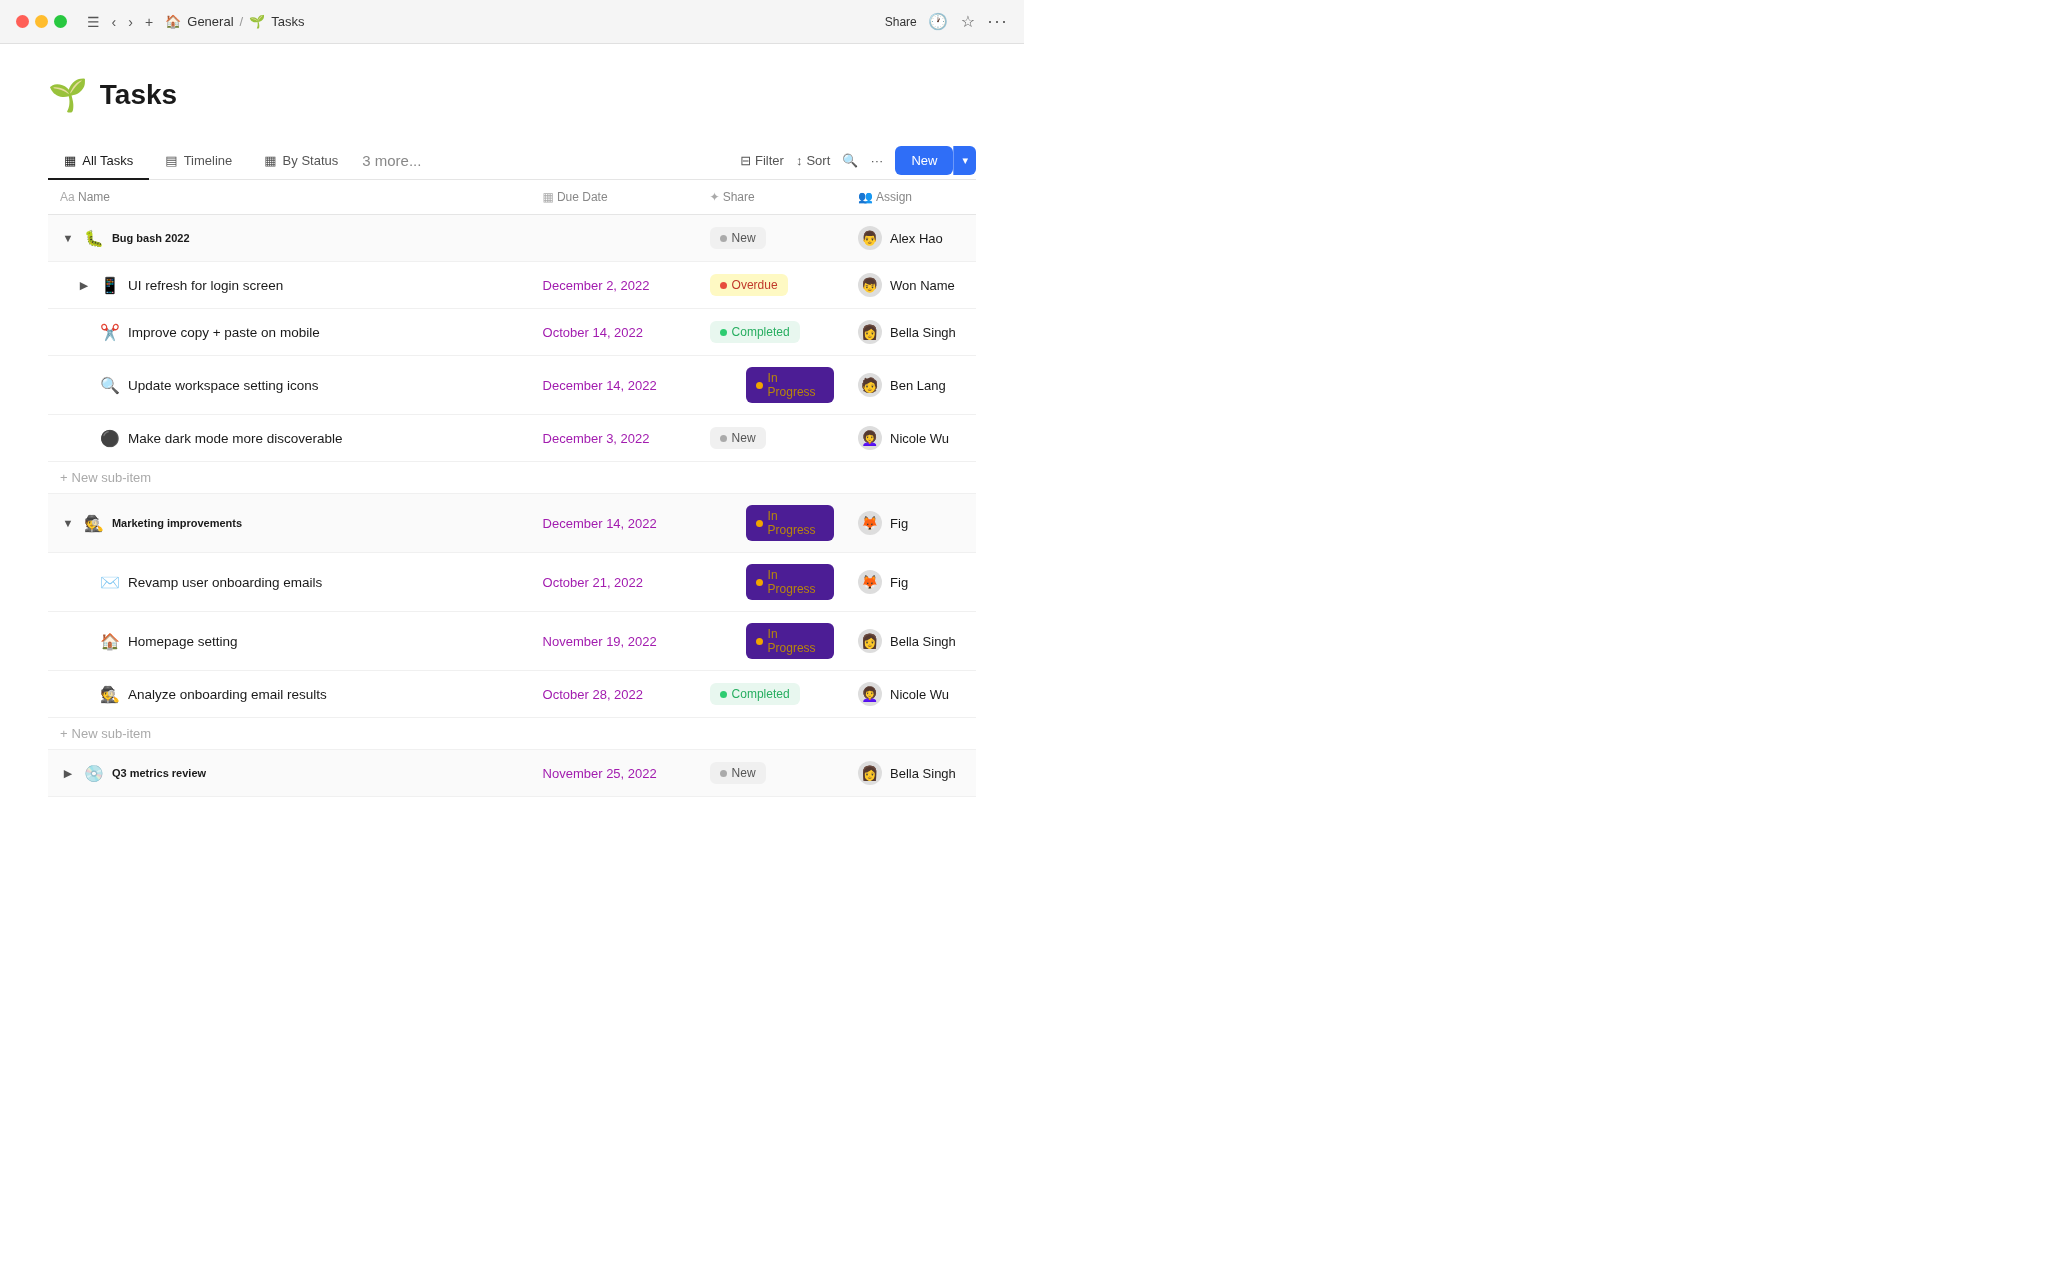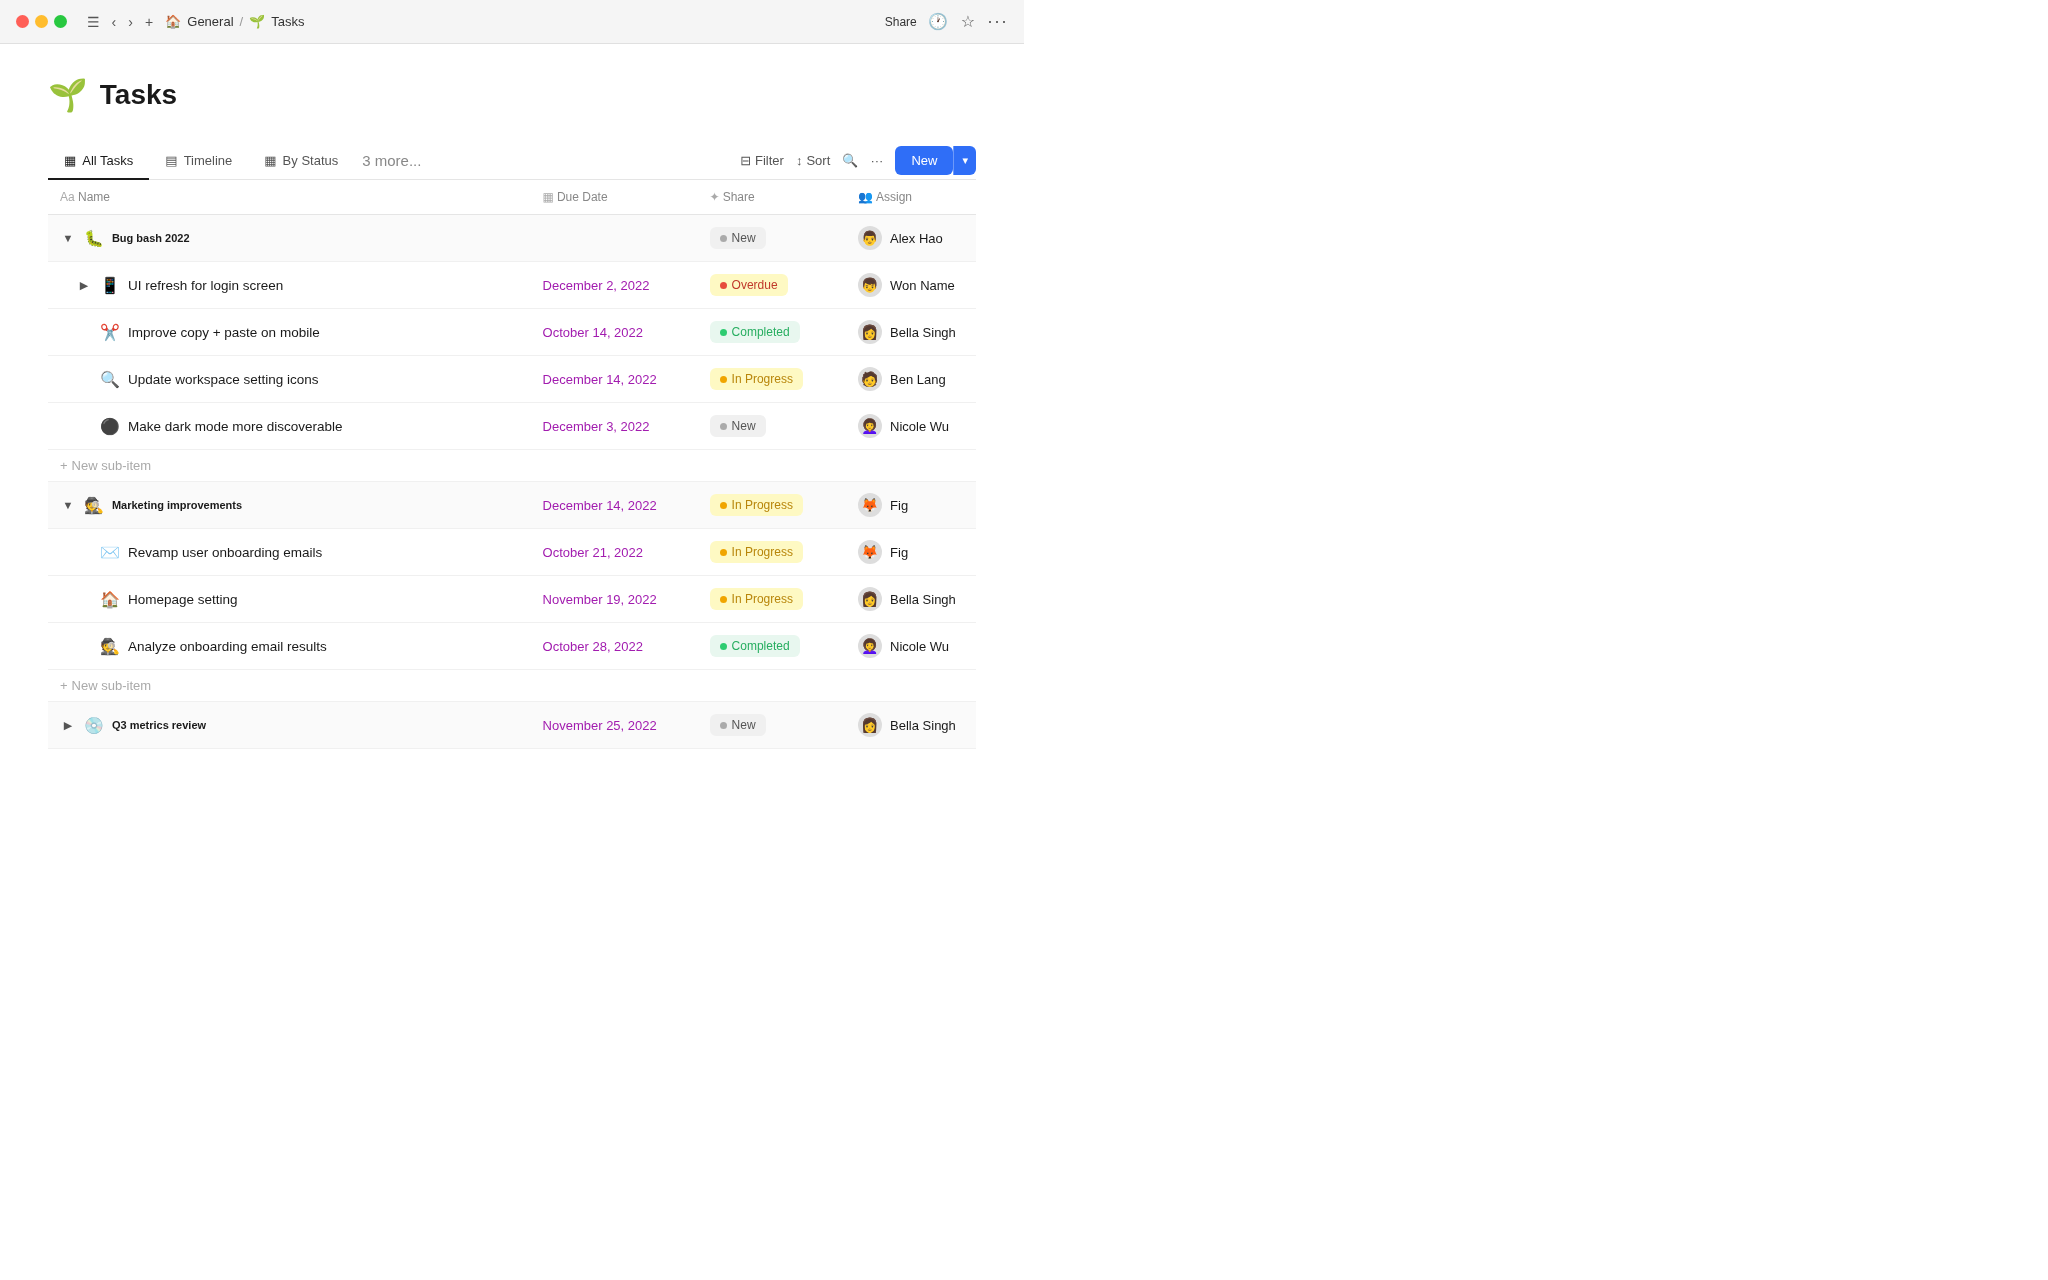--- a/index.html
+++ b/index.html
@@ -137,21 +137,21 @@
       padding: 4px 10px; border-radius: 6px;
       font-size: 12px; font-weight: 500;
     }
     .badge-dot { width: 7px; height: 7px; border-radius: 50%; flex-shrink: 0; }
     .badge-new { background: #f0f0f0; color: #555; }
     .badge-new .badge-dot { background: #aaa; }
     .badge-overdue { background: #fef9c3; color: #c0392b; }
     .badge-overdue .badge-dot { background: #e74c3c; }
     .badge-completed { background: #e8f7ef; color: #27ae60; }
     .badge-completed .badge-dot { background: #2ecc71; }
-    .badge-inprogress { background: #fef9c3; color: #b8860b; }
+    .badge-inprogress { background: #4c1d95; color: #b8860b; margin-left: 36px; }
     .badge-inprogress .badge-dot { background: #f0a500; }
 
     
     .assignee { display: flex; align-items: center; gap: 8px; font-size: 13px; }
     .avatar {
       width: 24px; height: 24px; border-radius: 50%;
       background: #ddd; display: flex; align-items: center;
       justify-content: center; font-size: 14px; flex-shrink: 0;
       overflow: hidden;
     }

